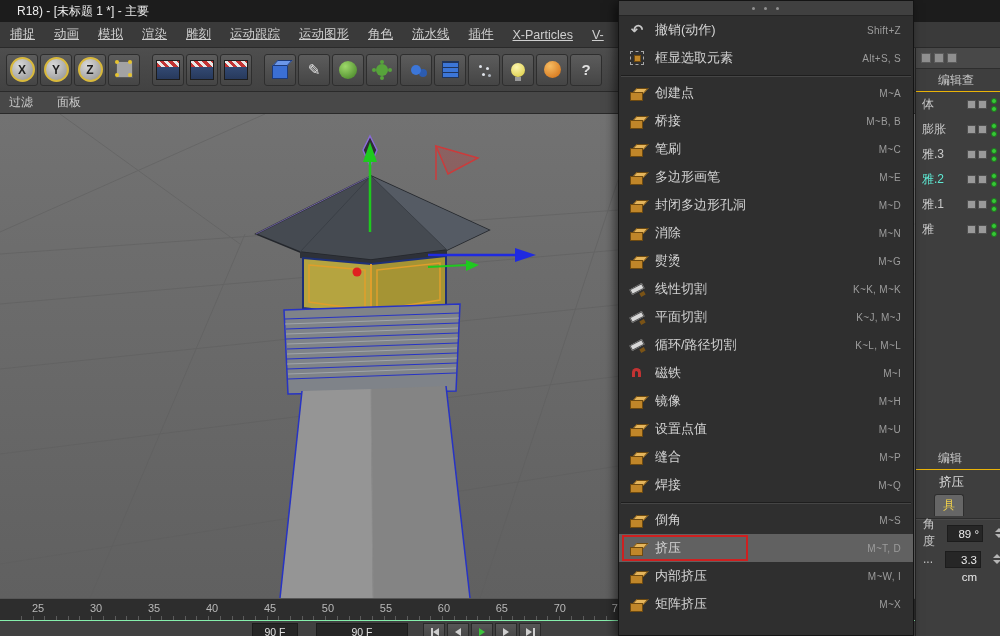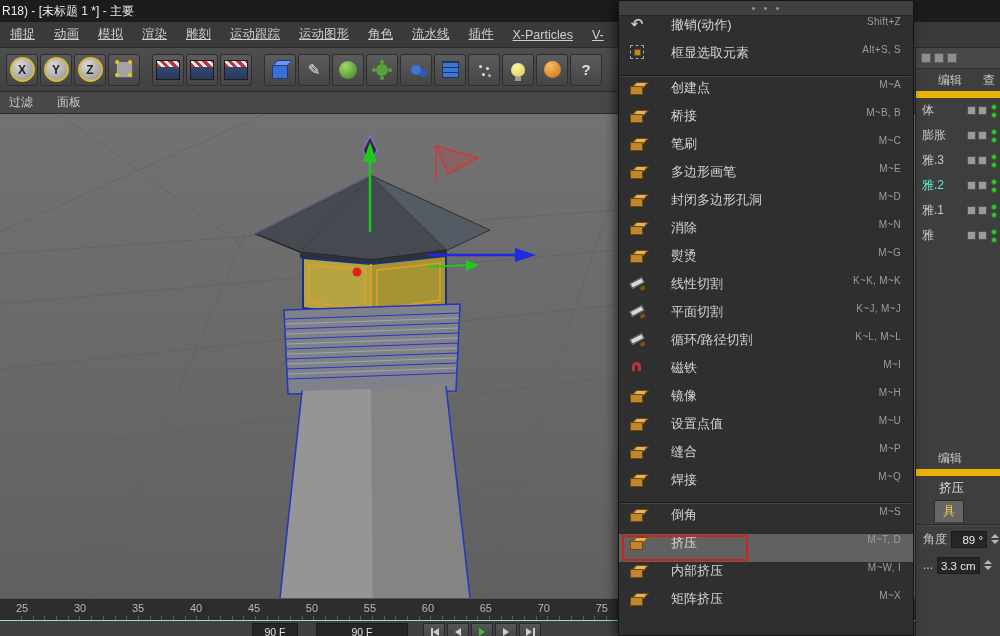--- a/index.html
+++ b/index.html
@@ -1,20 +1,20 @@
 <!DOCTYPE html>
 <html><head>
 <meta charset="utf-8">
 <style>
   html,body{margin:0;padding:0;background:#2a2a2a;}
   body{width:1000px;height:636px;overflow:hidden;font-family:"Liberation Sans","DejaVu Sans",sans-serif;position:relative;}
   .screen{position:absolute;left:0;top:0;width:1000px;height:636px;overflow:hidden;background:#3c3c3c;}
 
   
-  .titlebar{position:absolute;left:0;top:0;width:100%;height:22px;background:#1c1c1c;color:#ececec;font-size:12px;line-height:22px;padding-left:2px;box-sizing:border-box;}
+  .titlebar{position:absolute;left:0;top:0;width:100%;height:22px;background:#1c1c1c;color:#ececec;font-size:12px;line-height:22px;padding-left:17px;box-sizing:border-box;}
   .menubar{position:absolute;left:0;top:22px;width:100%;height:26px;background:#3a3a3a;border-bottom:1px solid #2a2a2a;display:flex;align-items:center;gap:19px;padding-left:10px;color:#cfcfcf;font-size:12.5px;box-sizing:border-box;}
   .menubar span{white-space:nowrap;cursor:default;text-decoration:underline;}
   .toolbar{position:absolute;left:0;top:48px;width:100%;height:44px;background:linear-gradient(#4e4e4e,#424242);border-bottom:1px solid #2a2a2a;display:flex;align-items:center;padding-left:5px;box-sizing:border-box;}
   .tbtn{width:30px;height:30px;margin:0 1px;background:linear-gradient(#5c5c5c,#454545);border:1px solid #2e2e2e;border-radius:3px;display:flex;align-items:center;justify-content:center;position:relative;}
   .tsep{width:10px;height:30px;}
   .axcircle{width:21px;height:21px;border-radius:50%;background:radial-gradient(circle at 35% 30%,#d9d9d9,#8f8f8f);border:2px solid #d9b93c;color:#1e1e1e;font-size:12px;font-weight:bold;display:flex;align-items:center;justify-content:center;}
   .axcube{width:15px;height:15px;background:#a3a3a3;border:1px solid #5c5c5c;position:relative;}
   .axcube::before{content:"";position:absolute;left:-2px;top:-2px;width:4px;height:4px;border-radius:50%;background:#e6c32f;box-shadow:13px 0 0 #e6c32f,0 13px 0 #e6c32f,13px 13px 0 #e6c32f;}
   .clapper{width:22px;height:18px;background:linear-gradient(#39527e,#27395c);border:1px solid #1d1d1d;position:relative;}
   .clapper::before{content:"";position:absolute;left:0;top:0;right:0;height:6px;background:repeating-linear-gradient(45deg,#c23434 0 3px,#e8e8e8 3px 6px);}
@@ -33,59 +33,59 @@
   .helpq{color:#e0e0e0;font-size:15px;font-weight:bold;}
 
   
   .filterbar{position:absolute;left:0;top:92px;width:100%;height:22px;background:#484848;border-bottom:1px solid #2a2a2a;display:flex;align-items:center;gap:24px;padding-left:9px;color:#c9c9c9;font-size:12px;box-sizing:border-box;}
 
   
   .viewport{position:absolute;left:0;top:114px;width:915px;height:484px;background:linear-gradient(#727272,#606060);overflow:hidden;}
 
   
   .timeline{position:absolute;left:0;top:598px;width:915px;height:22px;background:#2d2d2d;border-top:1px solid #565656;}
-  .ticknums{position:absolute;left:16px;top:3px;width:592px;display:flex;justify-content:space-between;color:#b8b8b8;font-size:11px;}
+  .ticknums{position:absolute;left:32px;top:3px;width:592px;display:flex;justify-content:space-between;color:#b8b8b8;font-size:11px;}
   .tickmarks{position:absolute;left:21px;bottom:0;width:586px;height:5px;background:repeating-linear-gradient(90deg,#5c5c5c 0,#5c5c5c 1px,transparent 1px,transparent 11.7px);}
 
   
   .bottombar{position:absolute;left:0;top:620px;width:915px;height:16px;background:#404040;border-top:1px solid #86efac;overflow:hidden;display:flex;align-items:flex-start;}
   .fbox{height:18px;margin-top:2px;background:#262626;border:1px solid #1c1c1c;color:#e0e0e0;font-size:10.5px;line-height:16px;text-align:center;box-sizing:border-box;}
   .tpbtn{width:22px;height:18px;margin:2px 1px 0 1px;background:linear-gradient(#565656,#434343);border:1px solid #2a2a2a;display:flex;align-items:center;justify-content:center;box-sizing:border-box;}
   .tri-r{width:0;height:0;border-top:4px solid transparent;border-bottom:4px solid transparent;border-left:6px solid #cfcfcf;}
   .tri-l{width:0;height:0;border-top:4px solid transparent;border-bottom:4px solid transparent;border-right:6px solid #cfcfcf;}
   .tri-g{border-left-color:#3cc43c;}
   .bar-v{width:2px;height:8px;background:#cfcfcf;margin-left:1px;}
 
   
   .rightpanel{position:absolute;left:915px;top:48px;width:85px;height:588px;background:#3e3e3e;border-left:1px solid #262626;box-sizing:border-box;overflow:hidden;}
   .phead{height:20px;background:#484848;border-bottom:1px solid #2e2e2e;display:flex;align-items:center;gap:3px;padding-left:5px;}
   .phead i{display:block;width:8px;height:8px;background:#8f8f8f;border:1px solid #5a5a5a;}
-  .ptabs{height:22px;display:flex;align-items:center;gap:21px;padding-left:22px;color:#c9c9c9;font-size:12px;border-bottom:7px solid #eab308;}
+  .ptabs{height:22px;display:flex;align-items:center;gap:0;padding-left:22px;color:#c9c9c9;font-size:12px;border-bottom:1px solid #eab308;}
   .orow{height:25px;display:flex;align-items:center;padding:0 3px 0 6px;color:#c9c9c9;font-size:12px;}
   .orow .olabel{flex:1;white-space:nowrap;overflow:hidden;}
   .orow.redrow .olabel{color:#5eead4;}
   .ochip{width:7px;height:7px;background:#9a9a9a;border:1px solid #4f4f4f;margin-left:2px;}
   .odots{display:flex;flex-direction:column;gap:2px;margin-left:4px;}
   .odots b{width:6px;height:6px;border-radius:50%;background:#37c837;border:1px solid #1d7a1d;box-sizing:border-box;}
   .attr-section{position:absolute;left:0;top:399px;right:0;}
   .attr-title{height:24px;line-height:24px;padding-left:23px;color:#dadada;font-size:12.5px;}
   .tooltab{display:inline-block;margin-left:18px;padding:2px 8px;background:#666;border:1px solid #2e2e2e;border-bottom:none;color:#f2d24a;font-size:12px;border-radius:3px 3px 0 0;}
   .attr-sep{height:1px;background:#2c2c2c;margin-top:2px;border-bottom:1px solid #4a4a4a;}
-  .frow{height:26px;display:flex;align-items:center;padding-left:7px;color:#c6c6c6;font-size:12px;gap:4px;}
+  .frow{height:26px;display:flex;align-items:center;padding-left:7px;color:#c6c6c6;font-size:12px;gap:12px;}
   .fval{min-width:36px;height:17px;background:#262626;border:1px solid #1c1c1c;color:#eaeaea;font-size:11.5px;line-height:17px;text-align:right;padding:0 3px;box-sizing:border-box;}
   .spin{display:flex;flex-direction:column;gap:2px;}
   .spin i{display:block;width:0;height:0;border-left:4px solid transparent;border-right:4px solid transparent;}
   .spin .up{border-bottom:4px solid #b5b5b5;}
   .spin .dn{border-top:4px solid #b5b5b5;}
 
   
   .ctxmenu{position:absolute;left:618px;top:0;width:296px;height:636px;background:#2f2f2f;border:1px solid #141414;box-sizing:border-box;box-shadow:-3px 3px 10px rgba(0,0,0,.55);z-index:40;}
   .mscroll{height:14px;background:#404040;border-bottom:1px solid #242424;position:relative;}
   .mscroll::after{content:"";position:absolute;left:50%;top:6px;width:3px;height:3px;margin-left:-14px;border-radius:50%;background:#909090;box-shadow:12px 0 0 #909090,24px 0 0 #909090;}
-  .mrow{height:28px;display:flex;align-items:flex-start;gap:26px;padding:0 12px 0 10px;position:relative;color:#d4d4d4;font-size:13px;cursor:default;}
+  .mrow{height:28px;display:flex;align-items:center;gap:10px;padding:0 12px 0 10px;position:relative;color:#d4d4d4;font-size:13px;cursor:default;}
   .mrow .mlabel{white-space:nowrap;}
   .mrow .msc{margin-left:auto;color:#9c9c9c;font-size:10px;letter-spacing:.3px;white-space:nowrap;}
   .mrow.sel{background:#616161;}
   .redframe{position:absolute;left:3px;top:1px;width:122px;height:22px;border:2px solid #cf2020;pointer-events:none;}
   .msep{height:7px;position:relative;}
   .msep::after{content:"";position:absolute;left:2px;right:2px;top:3px;height:1px;background:#1e1e1e;box-shadow:0 1px 0 #454545;}
   .ic{width:16px;height:16px;position:relative;flex:0 0 16px;}
   .ic.cube::after{content:"";position:absolute;left:1px;top:7px;width:11px;height:7px;background:#c08629;border:1px solid #6e4a10;}
   .ic.cube::before{content:"";position:absolute;left:5px;top:3px;width:10px;height:4px;background:#e5b55c;border:1px solid #6e4a10;transform:skewX(-42deg);}
   .ic.undo::before{content:"↶";position:absolute;left:0;top:0;width:16px;color:#c8c8c8;font-size:15px;line-height:16px;text-align:center;font-weight:bold;}

